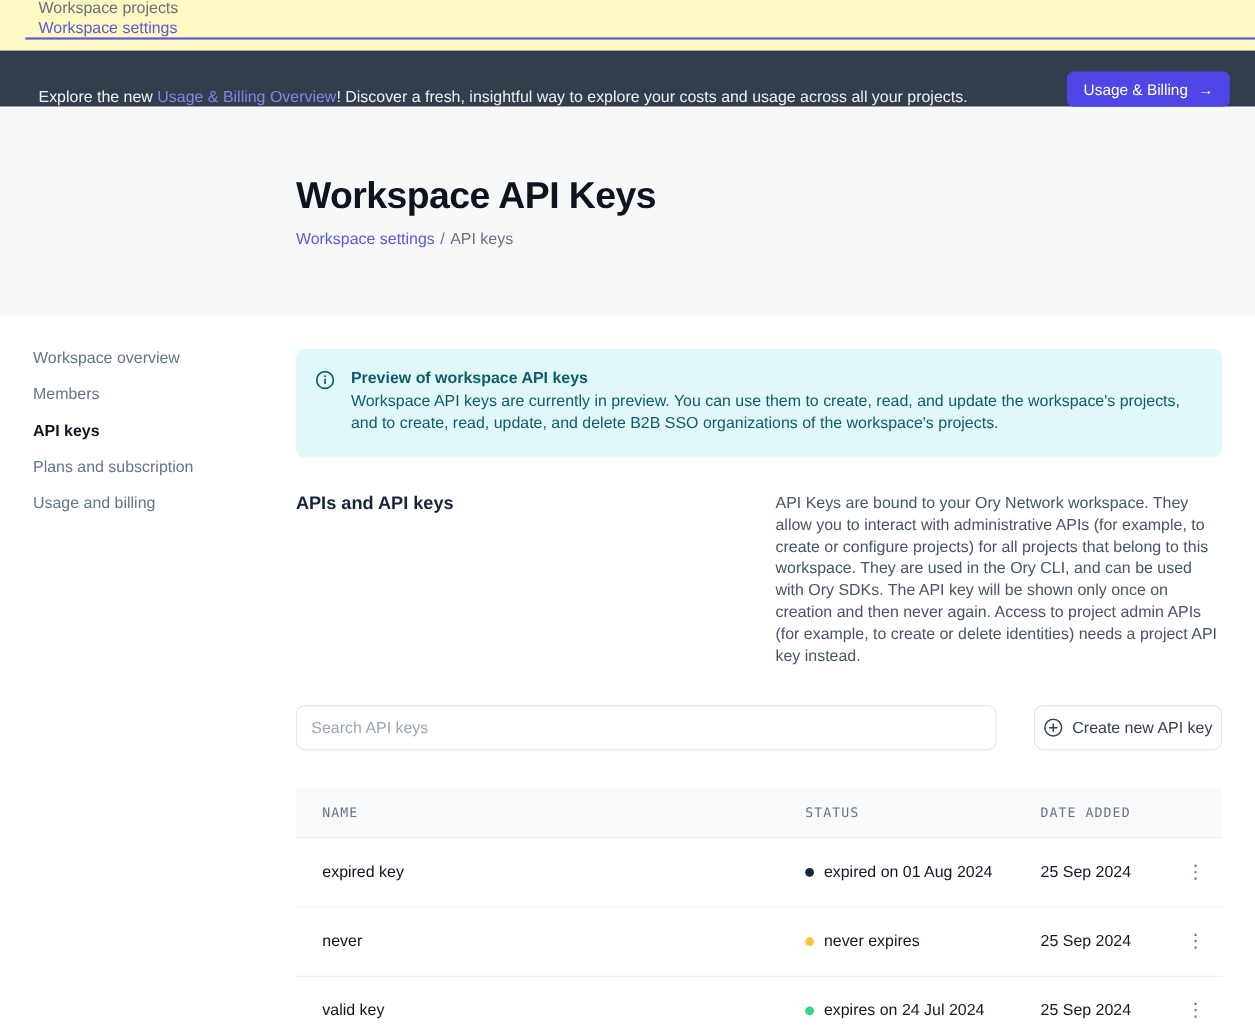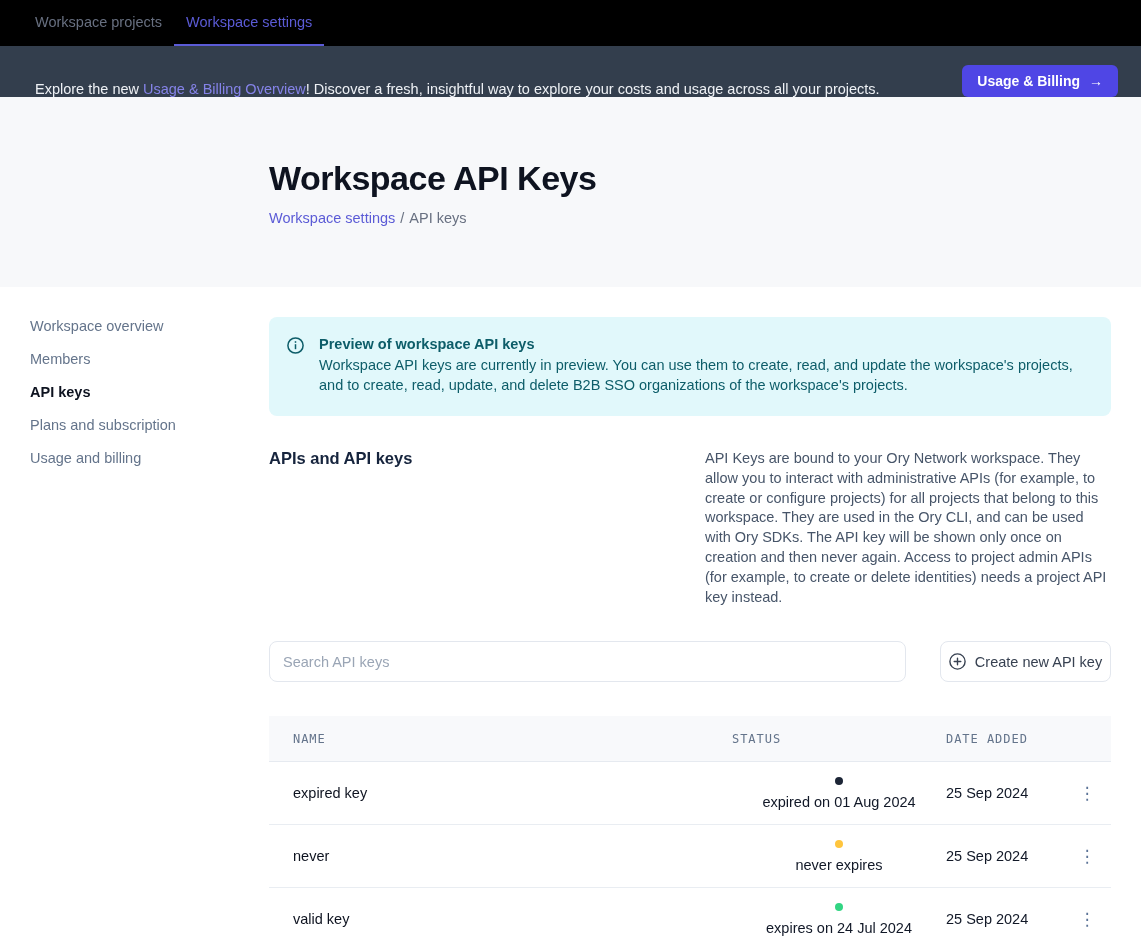--- a/index.html
+++ b/index.html
@@ -1,28 +1,28 @@
 <!DOCTYPE html>
 <html><head>
 <meta charset="utf-8">
 <style>
   * { margin: 0; padding: 0; box-sizing: border-box; }
   html, body { width: 1141px; height: 940px; background: #ffffff; overflow: hidden; }
   body { font-family: "Liberation Sans", "DejaVu Sans", sans-serif; color: #111827; }
 
   
-  .topnav { height: 46px; background: #000000; display: flex; align-items: stretch; padding-left: 23px; }
+  .topnav { height: 46px; background: #fef9c3; display: flex; align-items: stretch; padding-left: 23px; flex-direction: column; }
   .tab { display: flex; align-items: center; padding: 0 12px; font-size: 14.5px; color: #687081; cursor: pointer; border-bottom: 2px solid transparent; }
   .tab.active { color: #5b5bd6; border-bottom-color: #5b5bd6; font-weight: 500; }
 
   
   .banner { height: 51px; background: #333e4d; display: flex; align-items: flex-end; padding: 0 23px 0 35px; }
   .banner-text { font-size: 14.5px; color: #eef1f5; flex: 1; white-space: nowrap; }
   .banner-text a { color: #8583e8; text-decoration: none; cursor: pointer; }
-  .banner-btn { background: #4f46e5; color: #ffffff; border: none; border-radius: 6px; height: 31px; padding: 16px 15px; font-size: 14px; font-weight: 700; font-family: inherit; display: inline-flex; align-items: center; gap: 9px; cursor: pointer; }
+  .banner-btn { background: #4f46e5; color: #ffffff; border: none; border-radius: 6px; height: 31px; padding: 16px 15px; font-size: 14px; font-weight: 400; font-family: inherit; display: inline-flex; align-items: center; gap: 9px; cursor: pointer; }
 
   
   .hero { height: 190px; background: #f7f8fa; padding: 62px 0 0 269px; }
   .hero h1 { font-size: 34px; font-weight: 700; color: #0e1320; letter-spacing: -0.5px; }
   .breadcrumb { margin-top: 12px; font-size: 14.5px; color: #687081; }
   .breadcrumb a { color: #5b5bd6; text-decoration: none; font-weight: 500; cursor: pointer; }
   .breadcrumb .sep { margin: 0 5px; }
 
   
   .main { display: flex; }
@@ -48,21 +48,21 @@
   .search::placeholder { color: #9aa5b5; }
   .create-btn { flex: 1; height: 41px; background: #ffffff; border: 1px solid #e3e7ee; border-radius: 8px; font-size: 14.5px; font-family: inherit; color: #374151; display: inline-flex; align-items: center; justify-content: center; gap: 9px; cursor: pointer; }
 
   
   .table { margin-top: 34px; }
   .thead { display: grid; grid-template-columns: 463px 214px 1fr 48px; background: #f8f9fb; height: 46px; align-items: center; border-bottom: 1px solid #e6eaf0; }
   .th { font-family: "DejaVu Sans Mono", "Liberation Mono", monospace; font-size: 12px; letter-spacing: 0.08em; color: #64748b; font-weight: 500; }
   .th:first-child { padding-left: 24px; }
   .trow { display: grid; grid-template-columns: 463px 214px 1fr 48px; height: 63px; align-items: center; border-bottom: 1px solid #e9edf2; background: #ffffff; }
   .td-name { padding-left: 24px; font-size: 14.5px; color: #0e1320; }
-  .td-status { display: flex; align-items: center; gap: 9px; font-size: 14.5px; color: #111827; flex-direction: column; }
+  .td-status { display: flex; align-items: center; gap: 9px; font-size: 14.5px; color: #111827; }
   .dot { width: 8px; height: 8px; border-radius: 50%; flex-shrink: 0; }
   .td-date { font-size: 14.5px; color: #111827; }
   .td-menu { display: flex; justify-content: center; }
   .kebab { color: #5b7397; font-size: 17px; line-height: 1; cursor: pointer; padding: 4px 8px; letter-spacing: 0; font-family: "DejaVu Sans", sans-serif; }
 </style>
 </head>
 <body>
 
 <div class="topnav">
   <div class="tab">Workspace projects</div>

